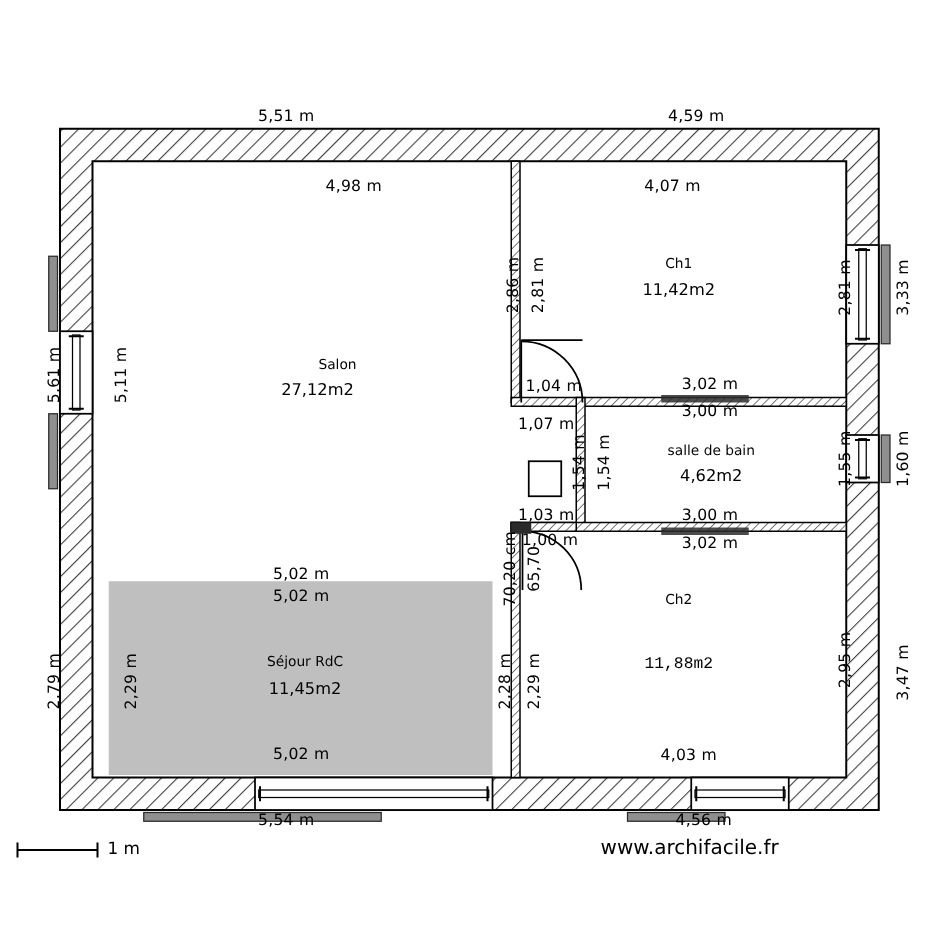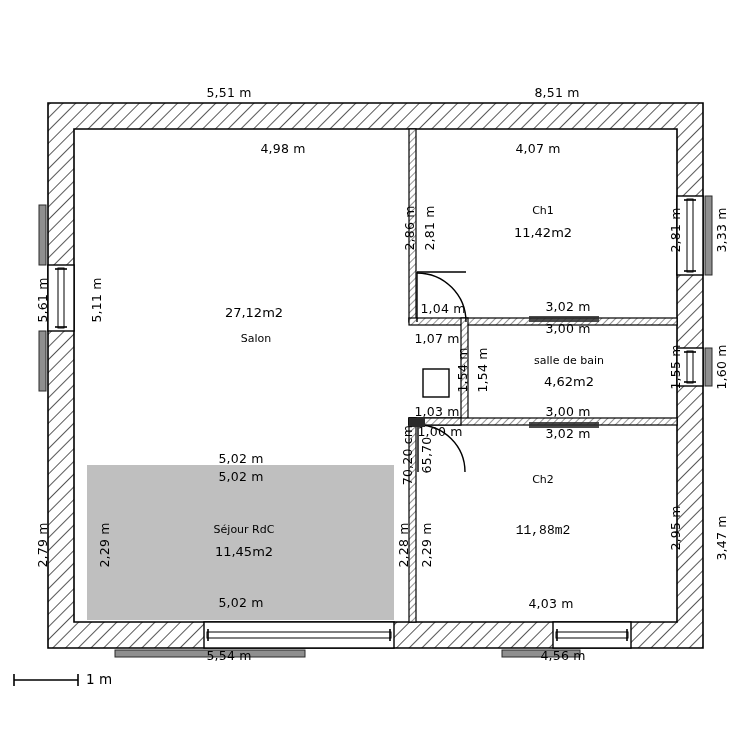--- a/index.html
+++ b/index.html
@@ -161,21 +161,21 @@
     </g>
 
     <g>
       <line x1="14" y1="680" x2="78" y2="680" stroke="#000" stroke-width="1.6"></line>
       <line x1="14" y1="674" x2="14" y2="686" stroke="#000" stroke-width="1.6"></line>
       <line x1="78" y1="674" x2="78" y2="686" stroke="#000" stroke-width="1.6"></line>
     </g>
   </svg>
 
   <div class="dim-label ctr" style="left:229px; top:87px;">5,51 m</div>
-  <div class="dim-label ctr" style="left:557px; top:87px;">8,51 m</div>
+  <div class="dim-label ctr" style="left:557px; top:87px;">4,59 m</div>
   <div class="dim-label ctr" style="left:243px; top:143px;margin-left:40px;">4,98 m</div>
   <div class="dim-label ctr" style="left:538px; top:143px;">4,07 m</div>
 
   <div class="dim-label dim-v" style="left:37px; top:300px; transform:rotate(-90deg) translateX(-50%);">5,61 m</div>
   <div class="dim-label dim-v" style="left:91px; top:300px; transform:rotate(-90deg) translateX(-50%);">5,11 m</div>
   <div class="dim-label dim-v" style="left:37px; top:545px; transform:rotate(-90deg) translateX(-50%);">2,79 m</div>
   <div class="dim-label dim-v" style="left:99px; top:545px; transform:rotate(-90deg) translateX(-50%);">2,29 m</div>
 
   <div class="dim-label dim-v" style="left:716px; top:230px; transform:rotate(-90deg) translateX(-50%);">3,33 m</div>
   <div class="dim-label dim-v" style="left:670px; top:230px; transform:rotate(-90deg) translateX(-50%);">2,81 m</div>
@@ -205,31 +205,32 @@
   <div class="dim-label ctr" style="left:241px; top:453px;">5,02 m</div>
   <div class="dim-label ctr" style="left:241px; top:471px;">5,02 m</div>
   <div class="dim-label ctr" style="left:241px; top:597px;">5,02 m</div>
   <div class="dim-label dim-v" style="left:398px; top:545px; transform:rotate(-90deg) translateX(-50%);">2,28 m</div>
   <div class="dim-label dim-v" style="left:421px; top:545px; transform:rotate(-90deg) translateX(-50%);">2,29 m</div>
 
   <div class="dim-label ctr" style="left:229px; top:650px;">5,54 m</div>
   <div class="dim-label ctr" style="left:563px; top:650px;">4,56 m</div>
   <div class="dim-label ctr" style="left:551px; top:598px;">4,03 m</div>
 
-  <div class="room-label ctr" style="left:256px; top:286px;margin-top:47px;">Salon</div>
+  <div class="room-label ctr" style="left:270px; top:286px;">Salon</div>
   <div class="room-area ctr" style="left:254px; top:306px;">27,12m2</div>
 
   <div class="room-label ctr" style="left:543px; top:205px;">Ch1</div>
   <div class="room-area ctr" style="left:543px; top:226px;">11,42m2</div>
 
   <div class="room-label ctr" style="left:569px; top:355px;">salle de bain</div>
   <div class="room-area ctr" style="left:569px; top:375px;">4,62m2</div>
 
   <div class="room-label ctr" style="left:244px; top:524px;">Séjour RdC</div>
   <div class="room-area ctr" style="left:244px; top:545px;">11,45m2</div>
 
   <div class="room-label ctr" style="left:543px; top:474px;">Ch2</div>
   <div class="room-area ctr" style="left:543px; top:524px;font-family:Liberation Mono, monospace;">11,88m2</div>
 
   <div class="scale-label" style="left:86px; top:673px;">1 m</div>
 
+  <div class="site-label" style="right:14px; top:670px;">www.archifacile.fr</div>
 
 </div>
 
 </body></html>

